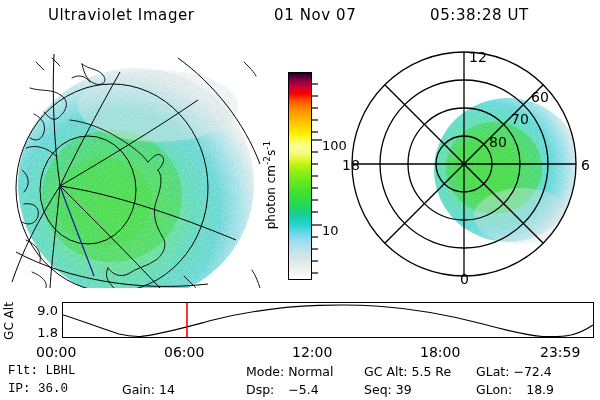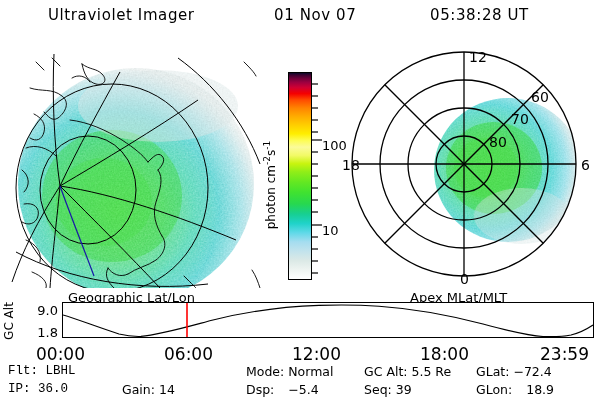--- a/index.html
+++ b/index.html
@@ -143,21 +143,21 @@
     height: 36px;
     border: 1px solid #000;
     box-sizing: border-box;
     background: #fff;
   }
   #alt-plot svg { display: block; }
 
   .xtick {
     position: absolute;
     top: 344px;
-    font-size: 17px;
+    font-size: 14px;
     white-space: nowrap;
   }
   #xt-0 { left: 36px; }
   #xt-1 { left: 164px; }
   #xt-2 { left: 292px; }
   #xt-3 { left: 420px; }
   #xt-4 { left: 540px; }
 
   
   #status {
@@ -385,22 +385,20 @@
       <text x="245" y="126" font-family="DejaVu Sans, sans-serif" font-size="14" fill="#000">6</text>
       <text x="124" y="240" font-family="DejaVu Sans, sans-serif" font-size="14" fill="#000">0</text>
       <text x="6" y="126" font-family="DejaVu Sans, sans-serif" font-size="14" fill="#000">18</text>
 
       <text x="195" y="58" font-family="DejaVu Sans, sans-serif" font-size="14" fill="#000">60</text>
       <text x="175" y="80" font-family="DejaVu Sans, sans-serif" font-size="14" fill="#000">70</text>
       <text x="153" y="103" font-family="DejaVu Sans, sans-serif" font-size="14" fill="#000">80</text>
     </svg>
   </div>
 
-  <div class="subcap" id="cap-geo">Geographic Lat/Lon</div>
-  <div class="subcap" id="cap-apex">Apex MLat/MLT</div>
 
   <div id="alt-axis-label">
     <span class="rot">GC Alt</span>
   </div>
   <div class="alt-ytick" id="alt-y-hi">9.0</div>
   <div class="alt-ytick" id="alt-y-lo">1.8</div>
 
   <div id="alt-plot">
     <svg width="530" height="34" viewBox="0 0 530 34" preserveAspectRatio="none">
 

